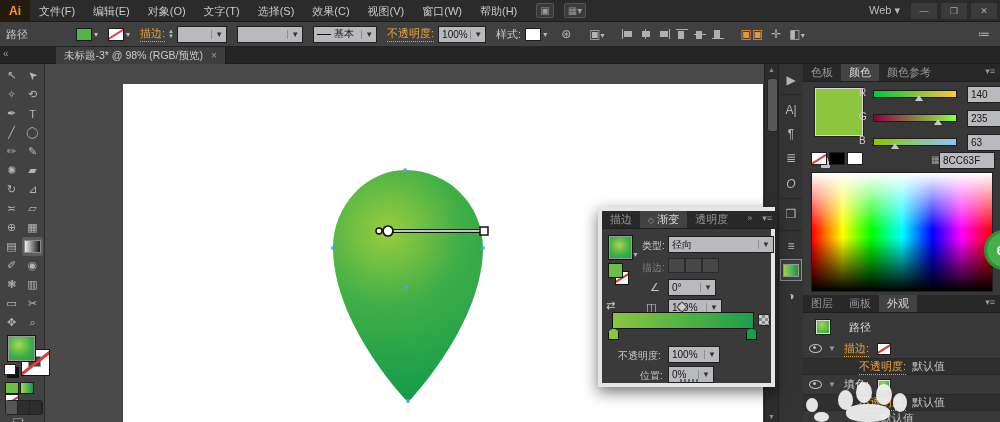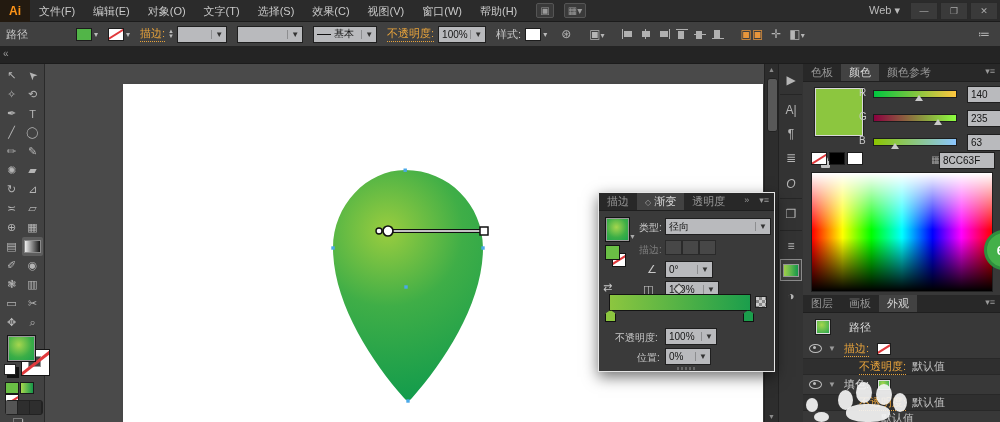--- a/index.html
+++ b/index.html
@@ -80,21 +80,21 @@
   .strack{position:absolute;left:2px;top:4px;width:82px;height:6px;border:1px solid #1d1d1d;}
   .shandle{position:absolute;top:9px;width:0;height:0;border-left:4px solid transparent;border-right:4px solid transparent;border-bottom:6px solid #c9c9c9;}
   .sval{position:absolute;left:96px;top:0;width:30px;}
   .eye{width:11px;height:7px;border:1px solid #bdbdbd;border-radius:50%;position:relative;display:inline-block;}
   .eye::after{content:'';position:absolute;left:3px;top:1px;width:3px;height:3px;border-radius:50%;background:#bdbdbd;}
   .lockico{width:9px;height:7px;background:#c4c4c4;position:relative;border-radius:1px;display:inline-block;}
   .lockico::before{content:'';position:absolute;top:-4px;left:1px;width:4px;height:4px;border:1.5px solid #c4c4c4;border-bottom:none;border-radius:3px 3px 0 0;}
   .app-row{position:absolute;left:0;width:197px;display:flex;align-items:center;box-sizing:border-box;}
   .subrow{background:#2f2f2f;border-top:1px solid #282828;border-bottom:1px solid #282828;}
   
-  #gpanel{left:598px;top:192px;width:177px;height:180px;background:#3a3a3a;border:1px solid #e5e5e5;box-shadow:0 5px 14px rgba(0,0,0,.55);z-index:30;box-sizing:border-box;}
+  #gpanel{left:598px;top:207px;width:177px;height:180px;background:#3a3a3a;border:4px solid #e5e5e5;box-shadow:0 5px 14px rgba(0,0,0,.55);z-index:30;box-sizing:border-box;}
   #gpanel .ptabs{width:175px;}
   .gl{position:absolute;color:#c8c8c8;font-size:10px;}
   .gl-dis{color:#7d7d7d;}
   #gthumb{position:absolute;left:6px;top:24px;width:23px;height:23px;background:radial-gradient(circle at 45% 40%,#a6d64e,#3cae47 55%,#17a04d);border:1px solid #141414;box-shadow:inset 0 0 0 1px #9a9a9a;}
   .gbtn{position:absolute;width:15px;height:13px;background:#474747;border:1px solid #2a2a2a;}
   #gbar{position:absolute;left:10px;top:101px;width:140px;height:15px;background:linear-gradient(to right,#8CC63F,#1B9E4C);border:1px solid #141414;}
   .gstop{position:absolute;width:11px;height:12px;clip-path:polygon(50% 0,100% 32%,100% 100%,0 100%,0 32%);border:1px solid #111;box-sizing:border-box;}
   #gmid{position:absolute;left:76px;top:92px;width:6px;height:6px;background:#cfcfcf;border:1px solid #444;transform:rotate(45deg);}
   .checker{position:absolute;width:10px;height:10px;background-image:linear-gradient(45deg,#888 25%,transparent 25%,transparent 75%,#888 75%),linear-gradient(45deg,#888 25%,#ccc 25%,#ccc 75%,#888 75%);background-size:6px 6px;background-position:0 0,3px 3px;border:1px solid #222;}
   #gpanel .grip{position:absolute;left:78px;bottom:1px;width:20px;height:3px;background:repeating-linear-gradient(to right,#666 0 2px,transparent 2px 4px);}
@@ -180,20 +180,24 @@
     <span class="alico al6"></span>
     <span class="cb-gap"></span>
     <span class="cbico" style="color:#e8963c">▣▣</span>
     <span class="cbico">✛</span>
     <span class="cbico">◧<span style="font-size:8px">▾</span></span>
     <span style="margin-left:auto" class="cbico">≔</span>
   </div>
 
   <div id="tabbar" class="abs">
     <span id="tb-collapse" class="abs">«</span>
+    <div id="doctab" class="abs">
+      <span>未标题-3* @ 98% (RGB/预览)</span>
+      <span class="close">×</span>
+    </div>
   </div>
 
   <div id="toolbar" class="abs">
     <div id="toolgrid">
       <span class="tool">
           <span>↖</span>
         </span>
       <span class="tool">
           <span class="rot-nw">➤</span>
         </span>

